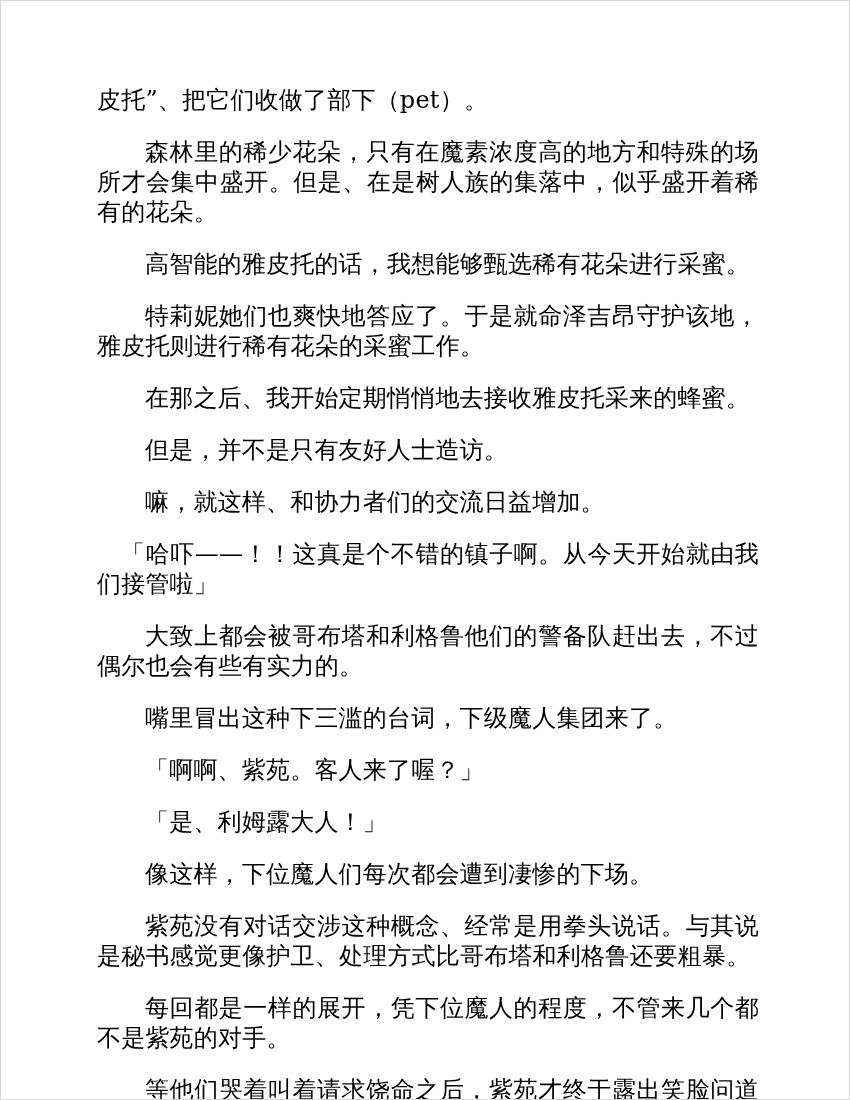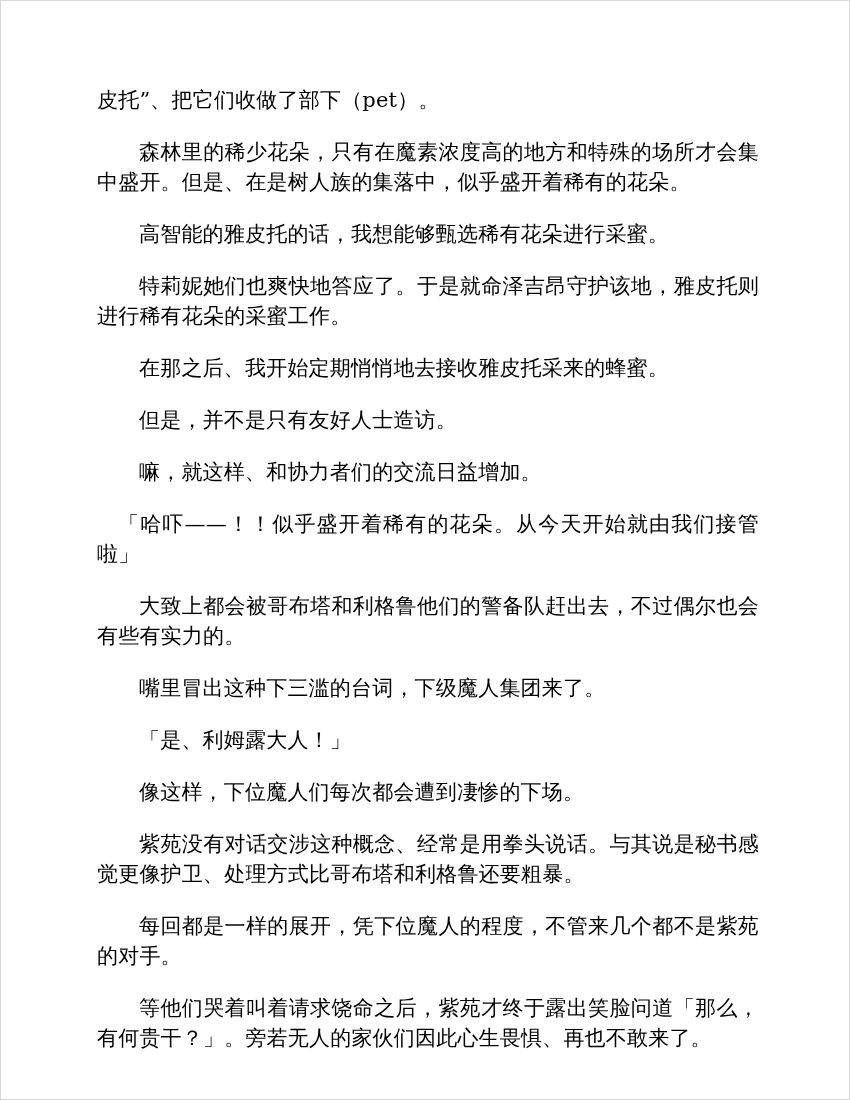--- a/index.html
+++ b/index.html
@@ -24,21 +24,21 @@
   }
   .content {
     position: absolute;
     left: 96px;
     top: 84px;
     width: 662px;
   }
   p.para {
     margin: 0 0 0 0;
     padding: 0;
-    font-size: 21px;
+    font-size: 24px;
     line-height: 30px;
     text-align: justify;
     text-justify: inter-ideograph;
     letter-spacing: 0.2px;
     word-break: break-all;
   }
   p.para + p.para {
     margin-top: 22px;
   }
   p.indent {
@@ -53,22 +53,23 @@
 
 <div class="page">
   <div class="content">
     <p class="para">皮托”、把它们收做了部下（pet）。</p>
     <p class="para indent">森林里的稀少花朵，只有在魔素浓度高的地方和特殊的场所才会集中盛开。但是、在是树人族的集落中，似乎盛开着稀有的花朵。</p>
     <p class="para indent">高智能的雅皮托的话，我想能够甄选稀有花朵进行采蜜。</p>
     <p class="para indent">特莉妮她们也爽快地答应了。于是就命泽吉昂守护该地，雅皮托则进行稀有花朵的采蜜工作。</p>
     <p class="para indent">在那之后、我开始定期悄悄地去接收雅皮托采来的蜂蜜。</p>
     <p class="para indent">但是，并不是只有友好人士造访。</p>
     <p class="para indent">嘛，就这样、和协力者们的交流日益增加。</p>
-    <p class="para indent-half">「哈吓——！！似乎盛开着稀有的花朵。从今天开始就由我们接管啦」</p>
+    <p class="para indent-half">「哈吓——！！这真是个不错的镇子啊。从今天开始就由我们接管啦」</p>
     <p class="para indent">大致上都会被哥布塔和利格鲁他们的警备队赶出去，不过偶尔也会有些有实力的。</p>
     <p class="para indent">嘴里冒出这种下三滥的台词，下级魔人集团来了。</p>
+    <p class="para indent">「啊啊、紫苑。客人来了喔？」</p>
     <p class="para indent">「是、利姆露大人！」</p>
     <p class="para indent">像这样，下位魔人们每次都会遭到凄惨的下场。</p>
     <p class="para indent">紫苑没有对话交涉这种概念、经常是用拳头说话。与其说是秘书感觉更像护卫、处理方式比哥布塔和利格鲁还要粗暴。</p>
     <p class="para indent">每回都是一样的展开，凭下位魔人的程度，不管来几个都不是紫苑的对手。</p>
     <p class="para indent">等他们哭着叫着请求饶命之后，紫苑才终于露出笑脸问道「那么，有何贵干？」。旁若无人的家伙们因此心生畏惧、再也不敢来了。</p>
   </div>
 </div>
 
 </body></html>

